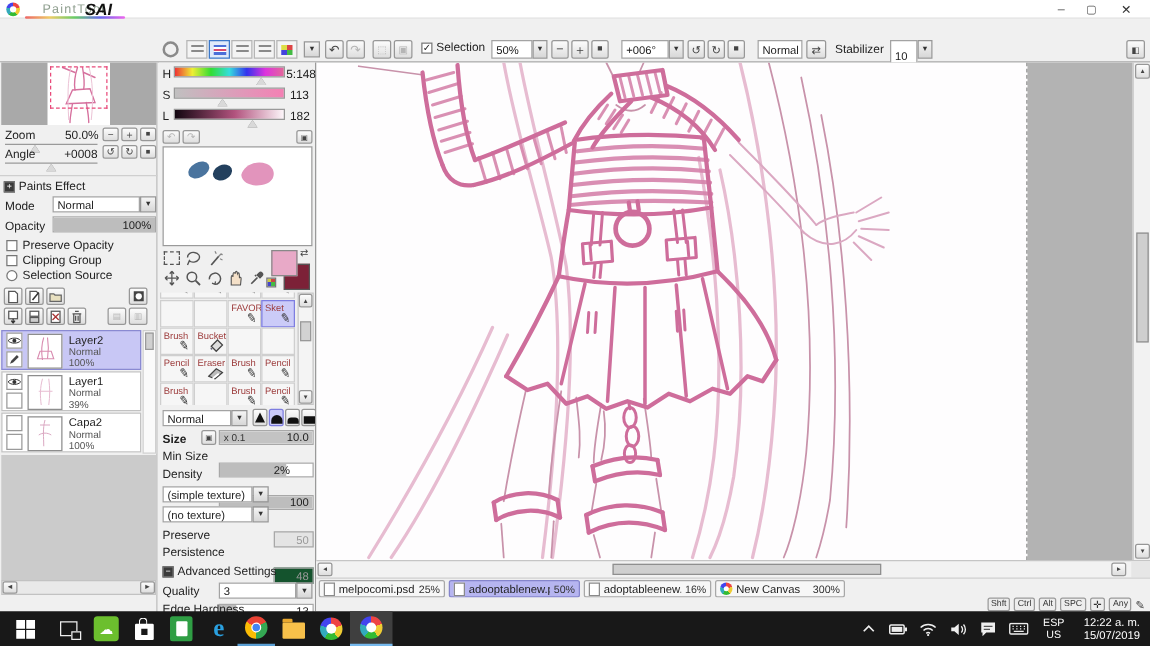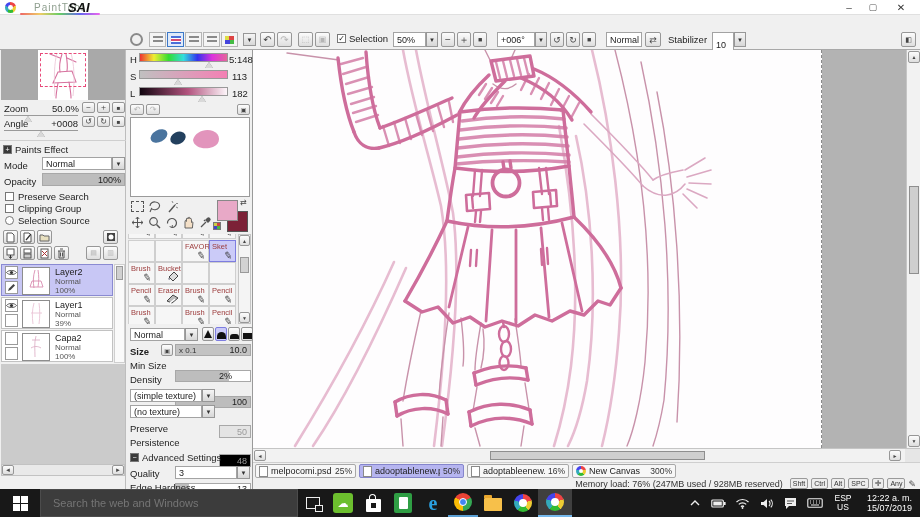--- a/index.html
+++ b/index.html
@@ -171,21 +171,21 @@
     <div class="abs dropbtn" style="left:112px;top:107px;width:13px;height:13px;">▼</div>
 
     <span class="abs lab" style="left:4px;top:126px;">Opacity</span>
     <div class="abs bar" style="left:42px;top:123px;width:83px;height:13px;">
       <div class="fill" style="width:100%;"></div>
       <span class="bv">100%</span>
     </div>
 
     <div class="abs" style="left:5px;top:141px;display:flex;align-items:center;gap:4px;">
       <span class="cb"></span>
-        <span class="lab">Preserve Search</span>
+        <span class="lab">Preserve Opacity</span>
     </div>
     <div class="abs" style="left:5px;top:153px;display:flex;align-items:center;gap:4px;">
       <span class="cb"></span>
         <span class="lab">Clipping Group</span>
     </div>
     <div class="abs" style="left:5px;top:165px;display:flex;align-items:center;gap:4px;">
       <span class="cb" style="border-radius:50%;"></span>
         <span class="lab">Selection Source</span>
     </div>
 
@@ -512,21 +512,21 @@
         <span>(simple texture)</span>
       </div>
     <div class="abs dropbtn" style="left:75px;top:339px;width:13px;height:13px;">▼</div>
     <div class="abs bar" style="left:92px;top:339px;width:32px;height:13px;background:#e4e4e4;">
         <span class="bv" style="color:#9a9a9a;">50</span>
       </div>
     <div class="abs combo" style="left:3px;top:355px;width:72px;height:13px;">
         <span>(no texture)</span>
       </div>
     <div class="abs dropbtn" style="left:75px;top:355px;width:13px;height:13px;">▼</div>
-    <div class="abs bar" style="left:92px;top:355px;width:32px;height:13px;background:#000000;">
+    <div class="abs bar" style="left:92px;top:355px;width:32px;height:13px;background:#14532d;">
         <span class="bv" style="color:#9a9a9a;">48</span>
       </div>
 
     <span class="abs lab" style="left:3px;top:373px;">Preserve</span>
     <div class="abs bar" style="left:48px;top:371px;width:76px;height:12px;">
       <div class="fill" style="width:18%;"></div>
       <span class="bv">13</span>
     </div>
     <span class="abs lab" style="left:3px;top:387px;">Persistence</span>
     <div class="abs bar" style="left:48px;top:385px;width:76px;height:12px;">
@@ -739,41 +739,39 @@
           <span class="tz">16%</span>
       </div>
       <div class="dtab" style="left:319px;width:104px;">
         <span class="swirl" style="width:10px;height:10px;flex:none;"></span>
         <span class="tn">New Canvas</span>
           <span class="tz">300%</span>
       </div>
     </div>
 
     <div class="abs" style="left:0;top:428px;width:667px;height:11px;background:#f0f0f0;display:flex;align-items:center;justify-content:flex-end;gap:3px;padding-right:4px;">
-      <span style="font-size:9px;color:#333;margin-right:4px;">Memory load: 76% (247MB used / 928MB reserved)</span>
       <span class="badge">Shft</span>
       <span class="badge">Ctrl</span>
       <span class="badge">Alt</span>
       <span class="badge">SPC</span>
       <span class="badge" style="font-size:8px;">✛</span>
       <span class="badge">Any</span>
       <span style="font-size:9px;color:#444;">✎</span>
     </div>
   </div>
 
   <div class="abs" style="left:0;top:489px;width:920px;height:28px;background:#181818;display:flex;align-items:stretch;">
     <div class="tb-ic" style="width:40px;">
       <div style="display:grid;grid-template-columns:7px 7px;grid-template-rows:7px 7px;gap:1px;">
           <span style="background:#fff;"></span>
           <span style="background:#fff;"></span>
           <span style="background:#fff;"></span>
           <span style="background:#fff;"></span>
         </div>
     </div>
-    <input style="width: 258px; height: 28px; background: rgb(60, 60, 60); border: 1px solid rgb(76, 76, 76); color: rgb(200, 200, 200); font-size: 11px; padding-left: 12px; font-family: &quot;Liberation Sans&quot;, sans-serif; outline: none;" placeholder="Search the web and Windows">
     <div class="tb-ic">
       <div style="width:14px;height:12px;border:1.5px solid #eee;position:relative;">
           <span style="position:absolute;right:-4px;bottom:-4px;width:8px;height:7px;background:#181818;border:1.5px solid #eee;"></span>
         </div>
     </div>
     <div class="tb-ic">
       <div style="width:20px;height:20px;background:#6cbf2e;border-radius:3px;display:flex;align-items:center;justify-content:center;color:#fff;font-size:11px;">☁</div>
     </div>
     <div class="tb-ic">
       <div style="width:15px;height:13px;background:#fff;border-radius:1px;position:relative;margin-top:4px;">

